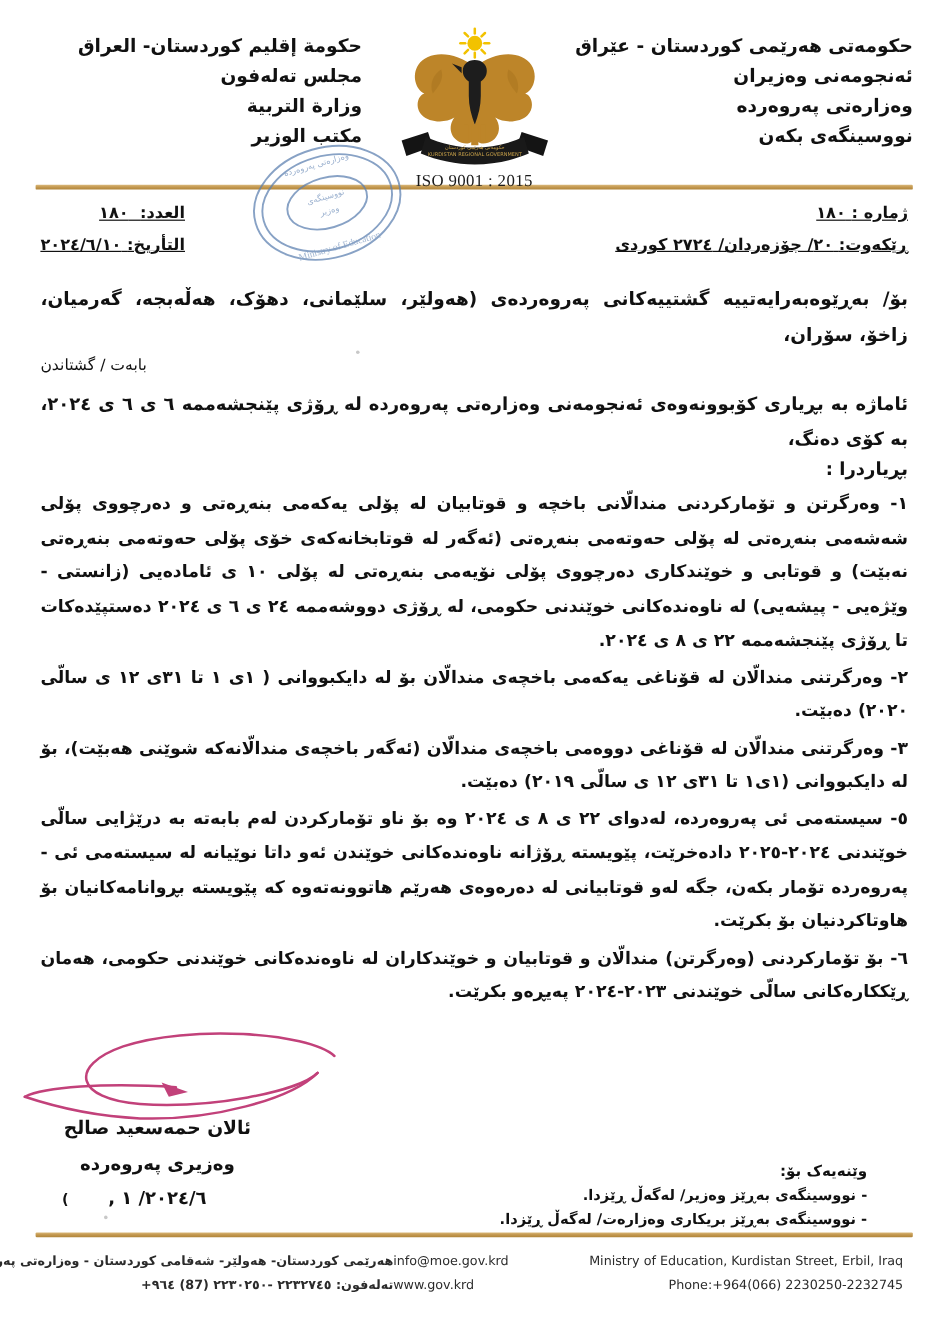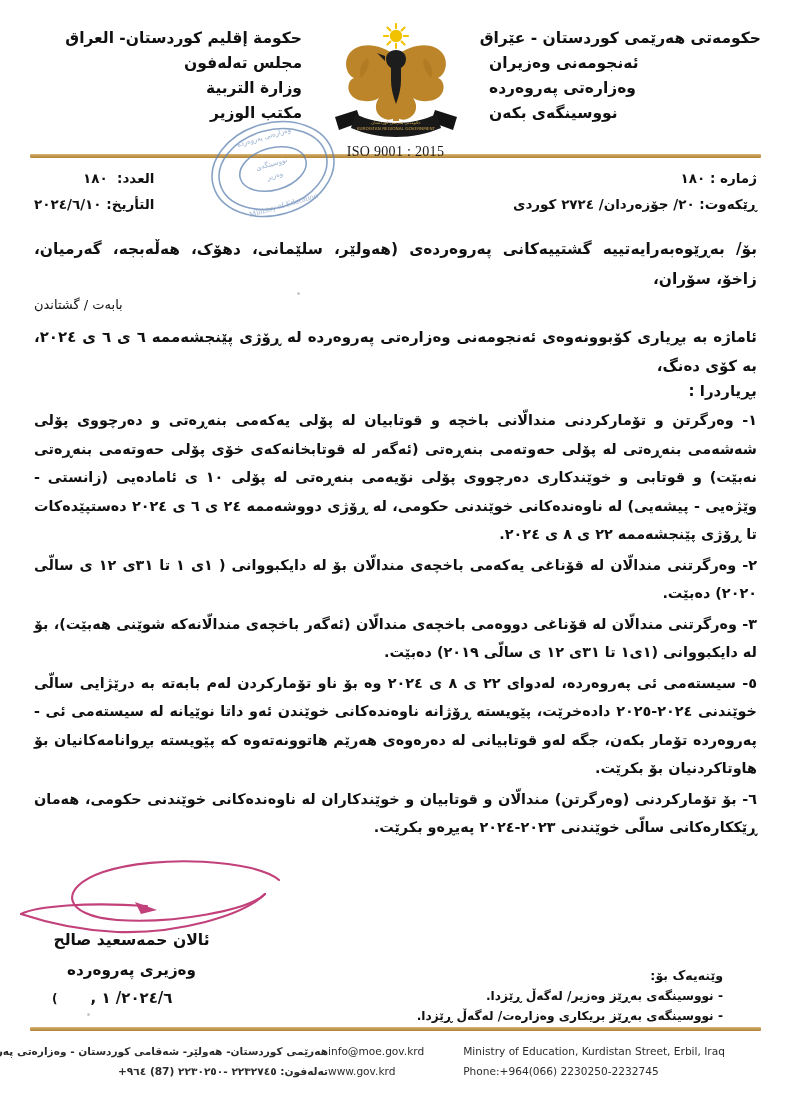--- a/index.html
+++ b/index.html
@@ -34,21 +34,21 @@
   .header-col {
     width: 272px;
     line-height: 1.62;
   }
   .header-col .hline {
     font-size: 15.5px;
     font-weight: bold;
     white-space: nowrap;
   }
   .header-col.ku {
-    text-align: left;
+    text-align: right;
     direction: rtl;
     order: 0;
   }
   .header-col.ar {
     text-align: left;
     direction: rtl;
     order: 2;
   }
   .header-col.ar .hline { text-align: right; }
 
@@ -95,21 +95,21 @@
     border-radius: 1px;
   }
 
   
   .refblock {
     display: flex;
     justify-content: space-between;
     padding: 7px 34px 0 34px;
     box-sizing: border-box;
   }
-  .ref-col { line-height: 1.95; }
+  .ref-col { line-height: 1.95; text-decoration: underline; }
   .ref-col.ku { text-align: right; direction: rtl; }
   .ref-col.ar { text-align: left; direction: rtl; }
   .ref-line {
     font-size: 13.5px;
     font-weight: bold;
     white-space: nowrap;
   }
   .ref-col.ar .ref-line { display: block; text-align: right; }
 
   
@@ -239,21 +239,21 @@
   .footer-cols {
     display: flex;
     justify-content: space-between;
     align-items: flex-start;
     padding: 0 38px;
     box-sizing: border-box;
   }
   .f-col { line-height: 1.95; }
   .f-col.en {
     direction: ltr;
-    text-align: left;
+    text-align: right;
     font-size: 10.6px;
     color: #2b2b2b;
     order: 0;
     width: 300px;
   }
   .f-col.web {
     direction: ltr;
     text-align: left;
     font-size: 10.6px;
     color: #2b2b2b;

